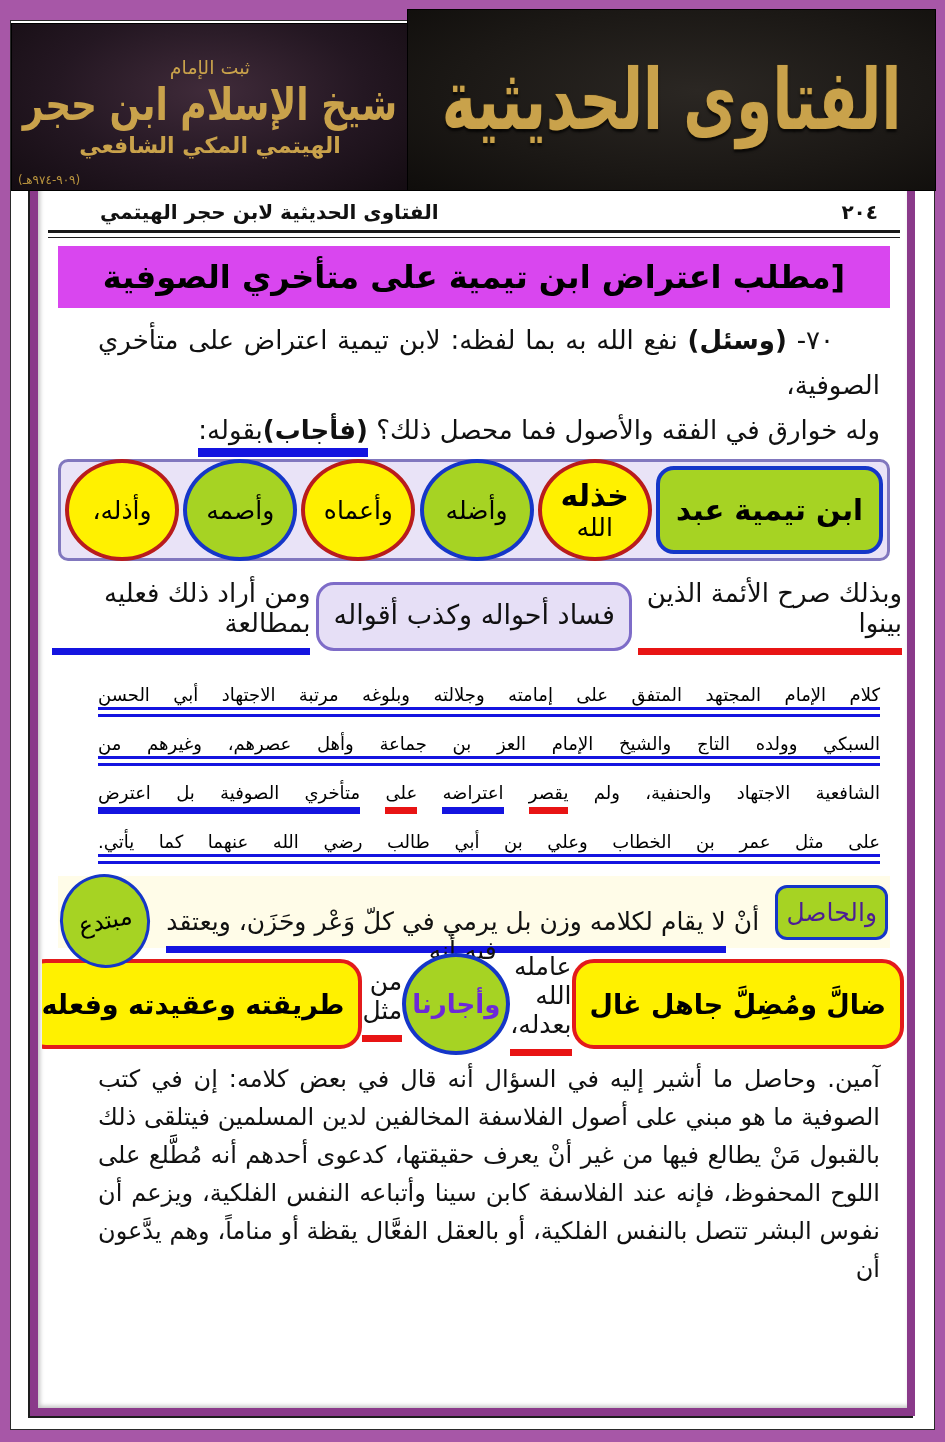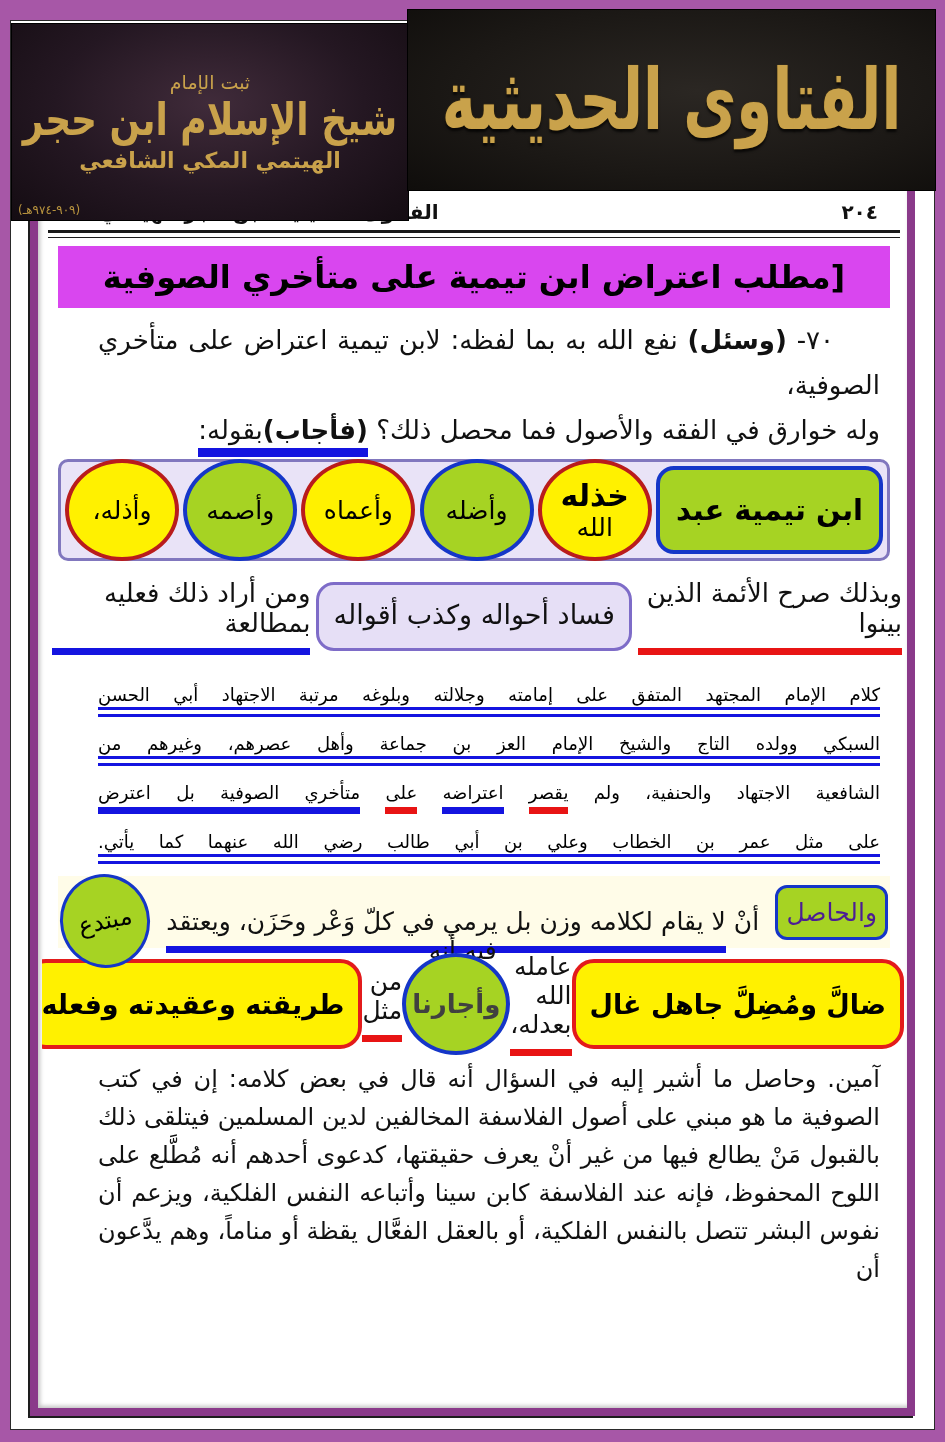--- a/index.html
+++ b/index.html
@@ -7,21 +7,21 @@
         background:#A757A7;font-family:"DejaVu Sans",sans-serif;}
   
   .outer-box{position:absolute;left:10px;top:20px;right:10px;bottom:12px;
              background:#fff;border:1px solid #2a2a2a;}
   .inner-frame{position:absolute;left:30px;top:26px;right:30px;bottom:26px;
                background:#fff;border:8px solid #8A3A8A;
                box-shadow:-2px 2px 0 #1d1d1d, inset 2px -2px 4px rgba(0,0,0,.25);}
   
   .plate{position:absolute;display:flex;align-items:center;justify-content:center;
          color:#C9A24B;z-index:5;}
-  .plate-left{left:12px;top:24px;width:396px;height:196px;
+  .plate-left{left:12px;top:24px;width:396px;height:166px;
       background:radial-gradient(ellipse at 50% 40%, #402b3a 0%, #241722 55%, #140c12 100%);
       flex-direction:column;box-shadow:0 0 0 1px #000;}
   .plate-left .l1{font-size:19px;letter-spacing:1px;}
   .plate-left .l2{font-size:36px;font-weight:bold;transform:scaleY(1.25);margin:6px 0 8px;}
   .plate-left .l3{font-size:22px;font-weight:bold;}
   .plate-left .dates{position:absolute;left:6px;bottom:3px;font-size:12px;color:#b8933e;}
   .plate-right{left:408px;top:10px;width:527px;height:180px;
       background:radial-gradient(ellipse at 55% 45%, #2b2723 0%, #1b1815 60%, #0f0d0b 100%);
       box-shadow:0 0 0 1px #000;}
   .plate-right .cal{font-size:58px;font-weight:bold;letter-spacing:2px;
@@ -78,21 +78,21 @@
       display:flex;align-items:center;justify-content:center;font-size:24px;
       transform:rotate(-12deg);margin-bottom:-18px;flex:none;}
   
   .judg-band{margin:8px 2px 0;display:flex;direction:rtl;align-items:center;
       justify-content:space-between;height:96px;}
   .judg-box{background:#FFF100;border:4px solid #E31B1B;border-radius:22px;height:82px;
       display:flex;align-items:center;padding:0 14px;font-size:27px;font-weight:bold;color:#000;flex:none;}
   .judg-text{font-size:25px;color:#111;}
   .ajarana{width:100px;height:94px;border-radius:50%;background:#A6D323;border:4px solid #1536C8;
       display:flex;align-items:center;justify-content:center;font-size:26px;font-weight:bold;
-      color:#404040;flex:none;}
+      color:#6d28d9;flex:none;}
   
   .closing{margin-top:8px;font-size:24px;line-height:38px;color:#111;}
 </style>
 </head>
 <body>
 
 <div class="page">
   <div class="outer-box"></div>
   <div class="inner-frame"></div>
 

